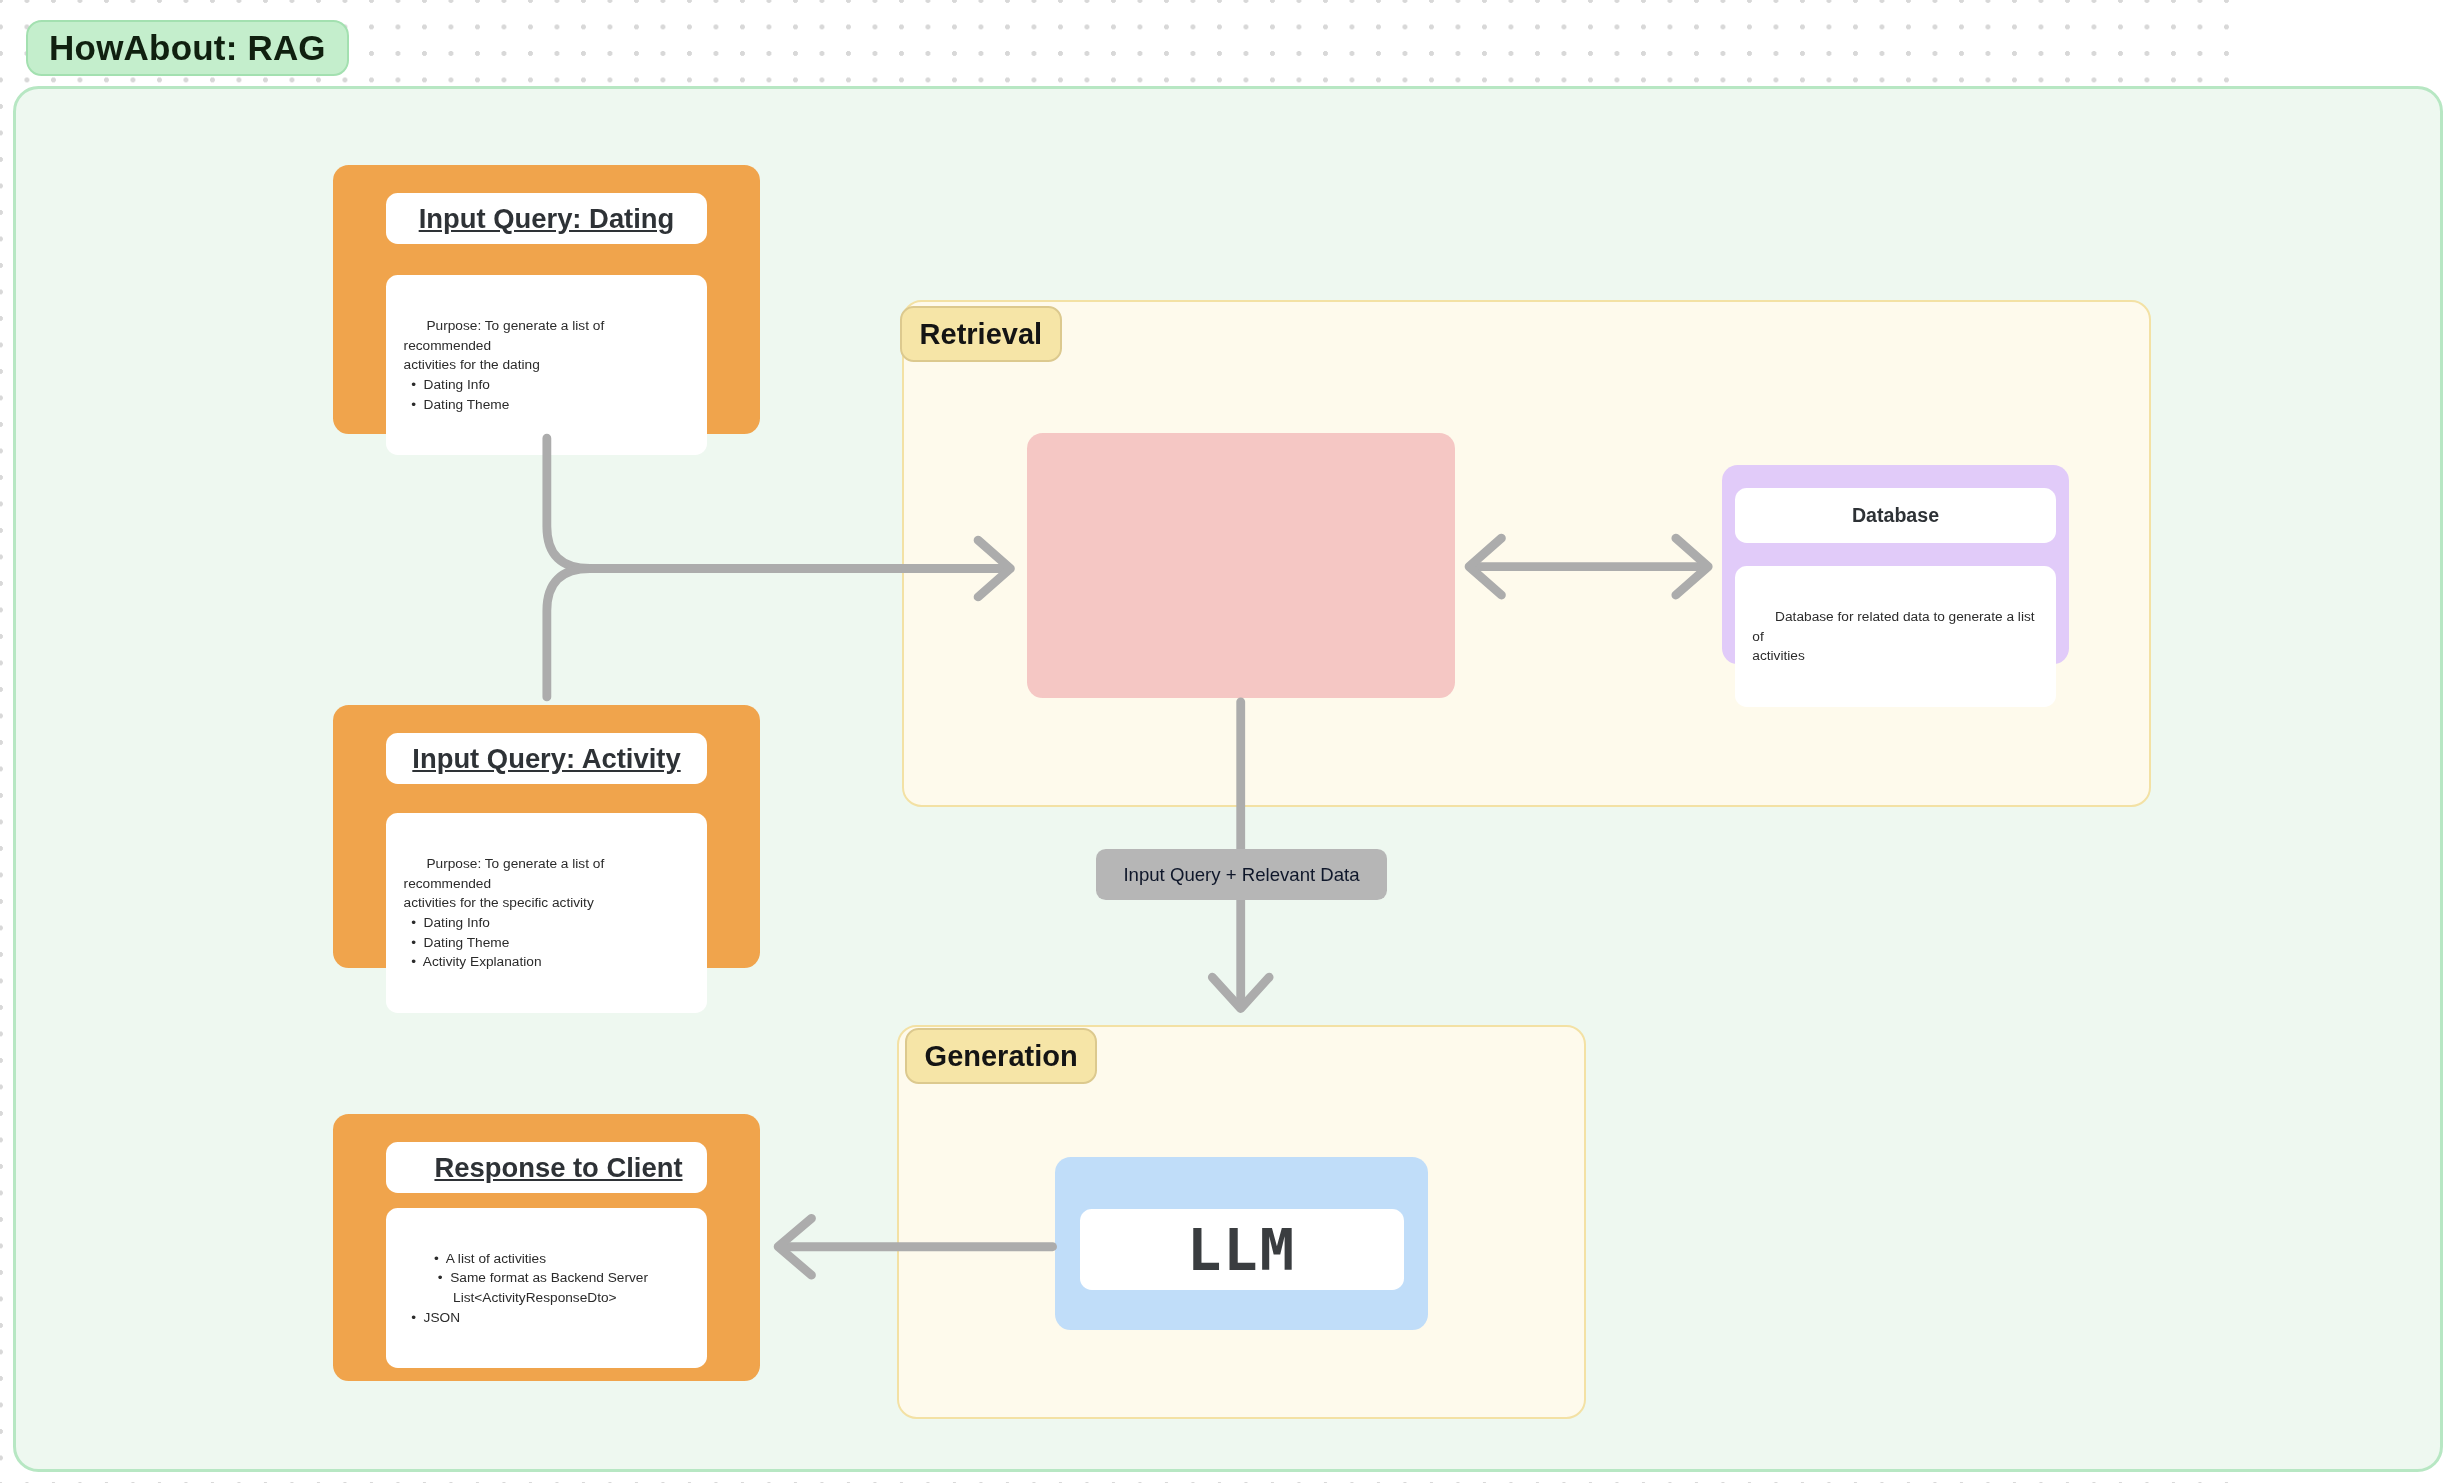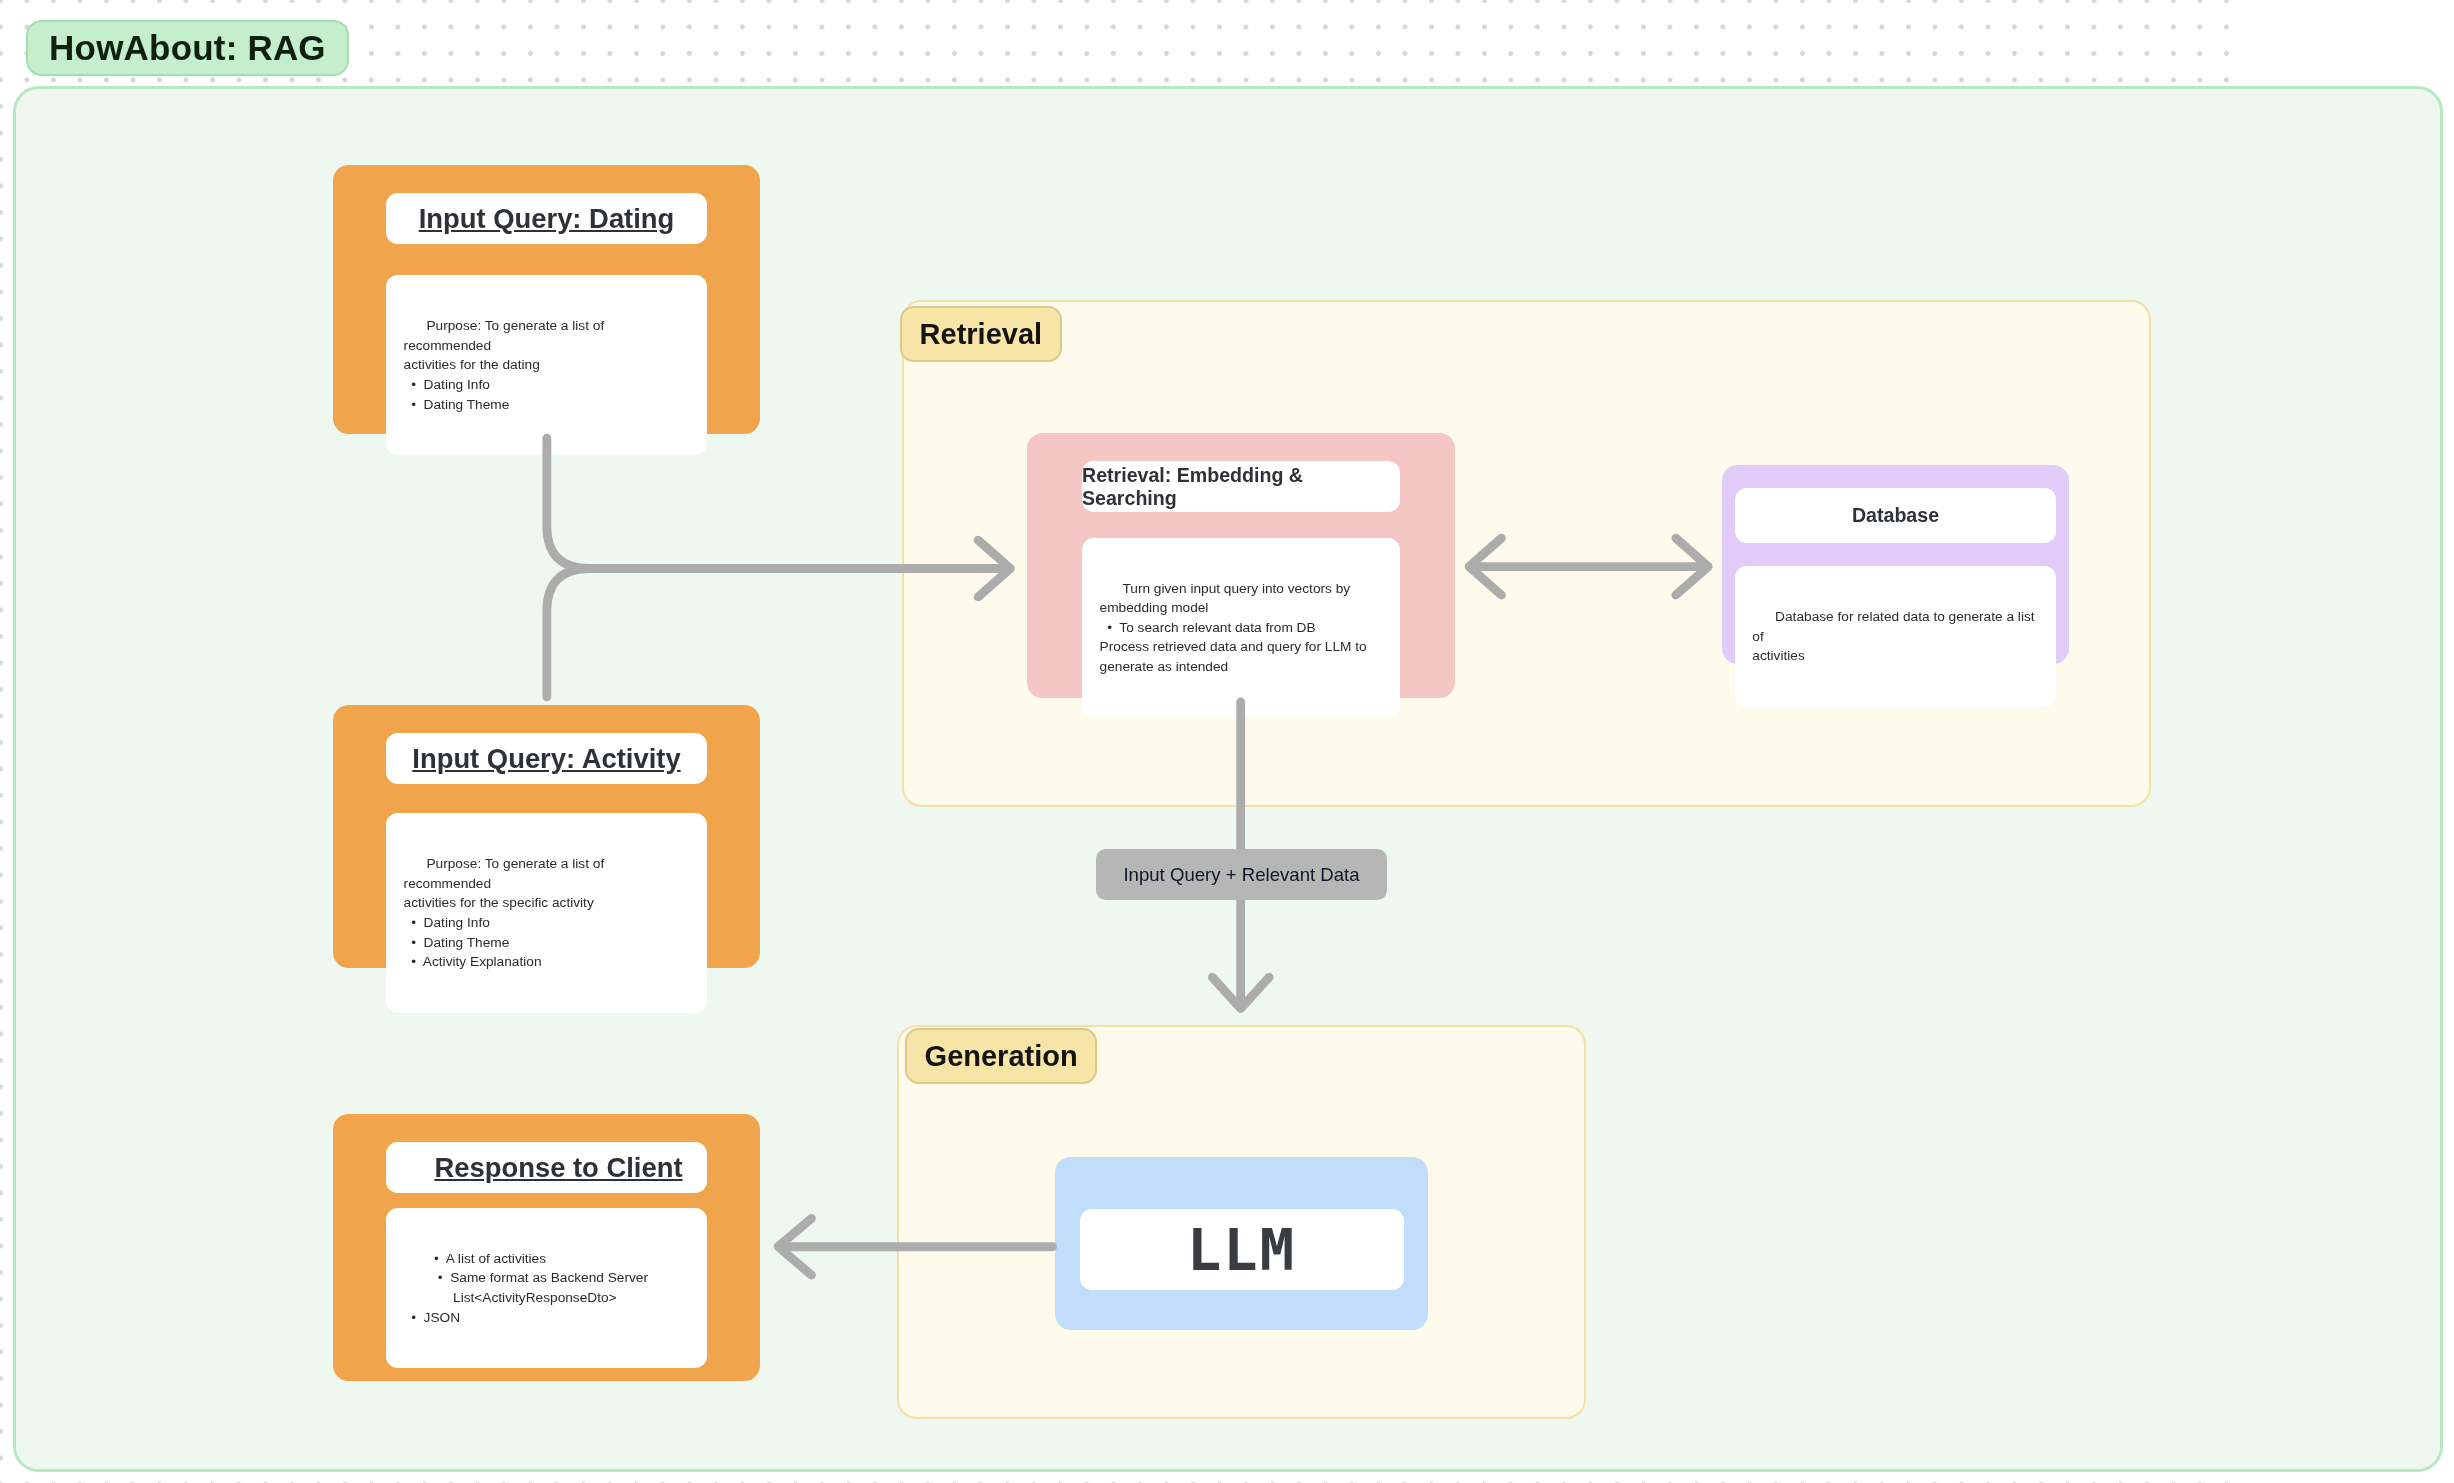--- a/index.html
+++ b/index.html
@@ -137,30 +137,20 @@
     <div class="card body-card">
       <span>Purpose: To generate a list of  recommended
 activities for the specific activity
   •  Dating Info
   •  Dating Theme
   •  Activity Explanation</span>
     </div>
   </div>
 
   <div class="node" id="node-retrieval">
-    <div class="card title-card t-md">
-      <span>Retrieval: Embedding &amp; Searching</span>
-    </div>
-    <div class="card body-card">
-      <span>Turn given input query into vectors by
-embedding model
-  •  To search relevant data from DB
-Process retrieved data and query for LLM to
-generate as intended</span>
-    </div>
   </div>
 
   <div class="node" id="node-database">
     <div class="card title-card t-md">
       <span>Database</span>
     </div>
     <div class="card body-card">
       <span>Database for related data to generate a list of
 activities</span>
     </div>

